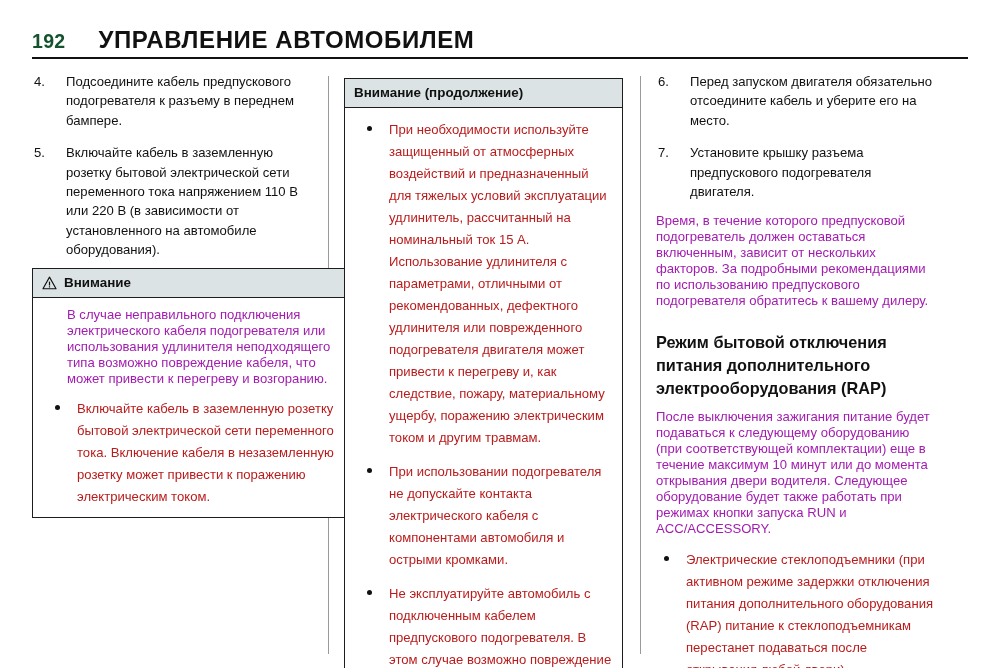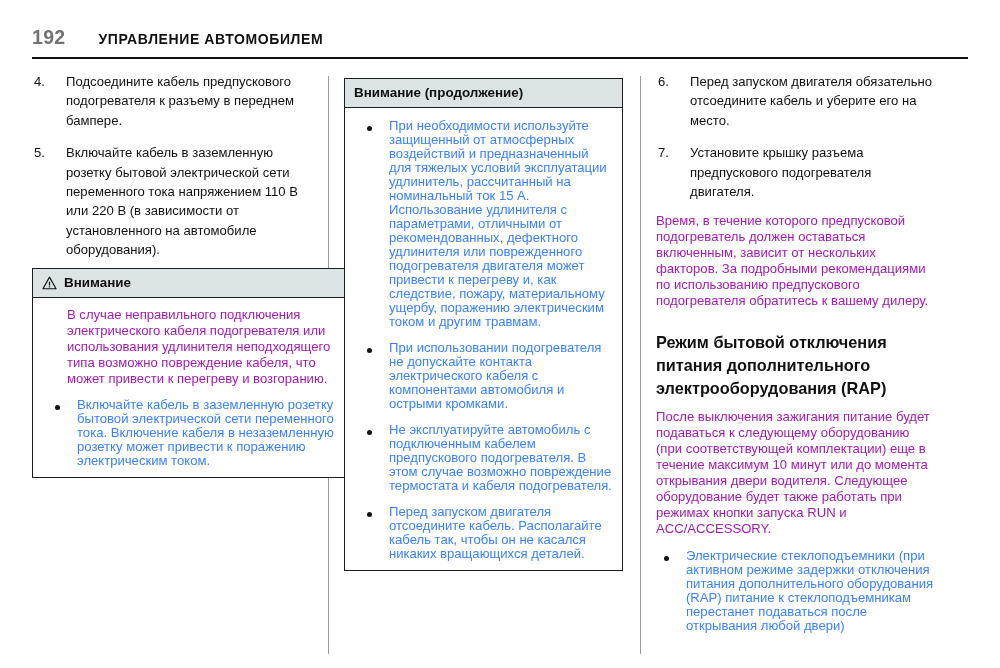--- a/index.html
+++ b/index.html
@@ -28,24 +28,24 @@
     left: 32px;
     top: 26px;
     width: 936px;
     display: flex;
     align-items: baseline;
   }
   .page-number {
     font-size: 19.5px;
     font-weight: bold;
     letter-spacing: 0.3px;
-    color: #737373;
+    color: #14532d;
   }
   .header-title {
-    font-size: 14px;
+    font-size: 24px;
     font-weight: bold;
     letter-spacing: 0.6px;
     color: #111;
     margin-left: 33px;
   }
   .header-rule {
     position: absolute;
     left: 32px;
     top: 57px;
     width: 936px;
@@ -116,22 +116,22 @@
   
   .bul-list {
     list-style: none;
     margin: 0;
     padding: 0;
   }
   .bul-item {
     position: relative;
     padding-left: 30px;
     font-size: 13.1px;
-    line-height: 14px;
-    color: #3b82f6;
+    line-height: 22px;
+    color: #b91c1c;
     margin-bottom: 12px;
   }
   .bul-item:last-child { margin-bottom: 0; }
   .bul-dot {
     position: absolute;
     left: 8px;
     top: 7px;
     width: 5px;
     height: 5px;
     background: #111;

